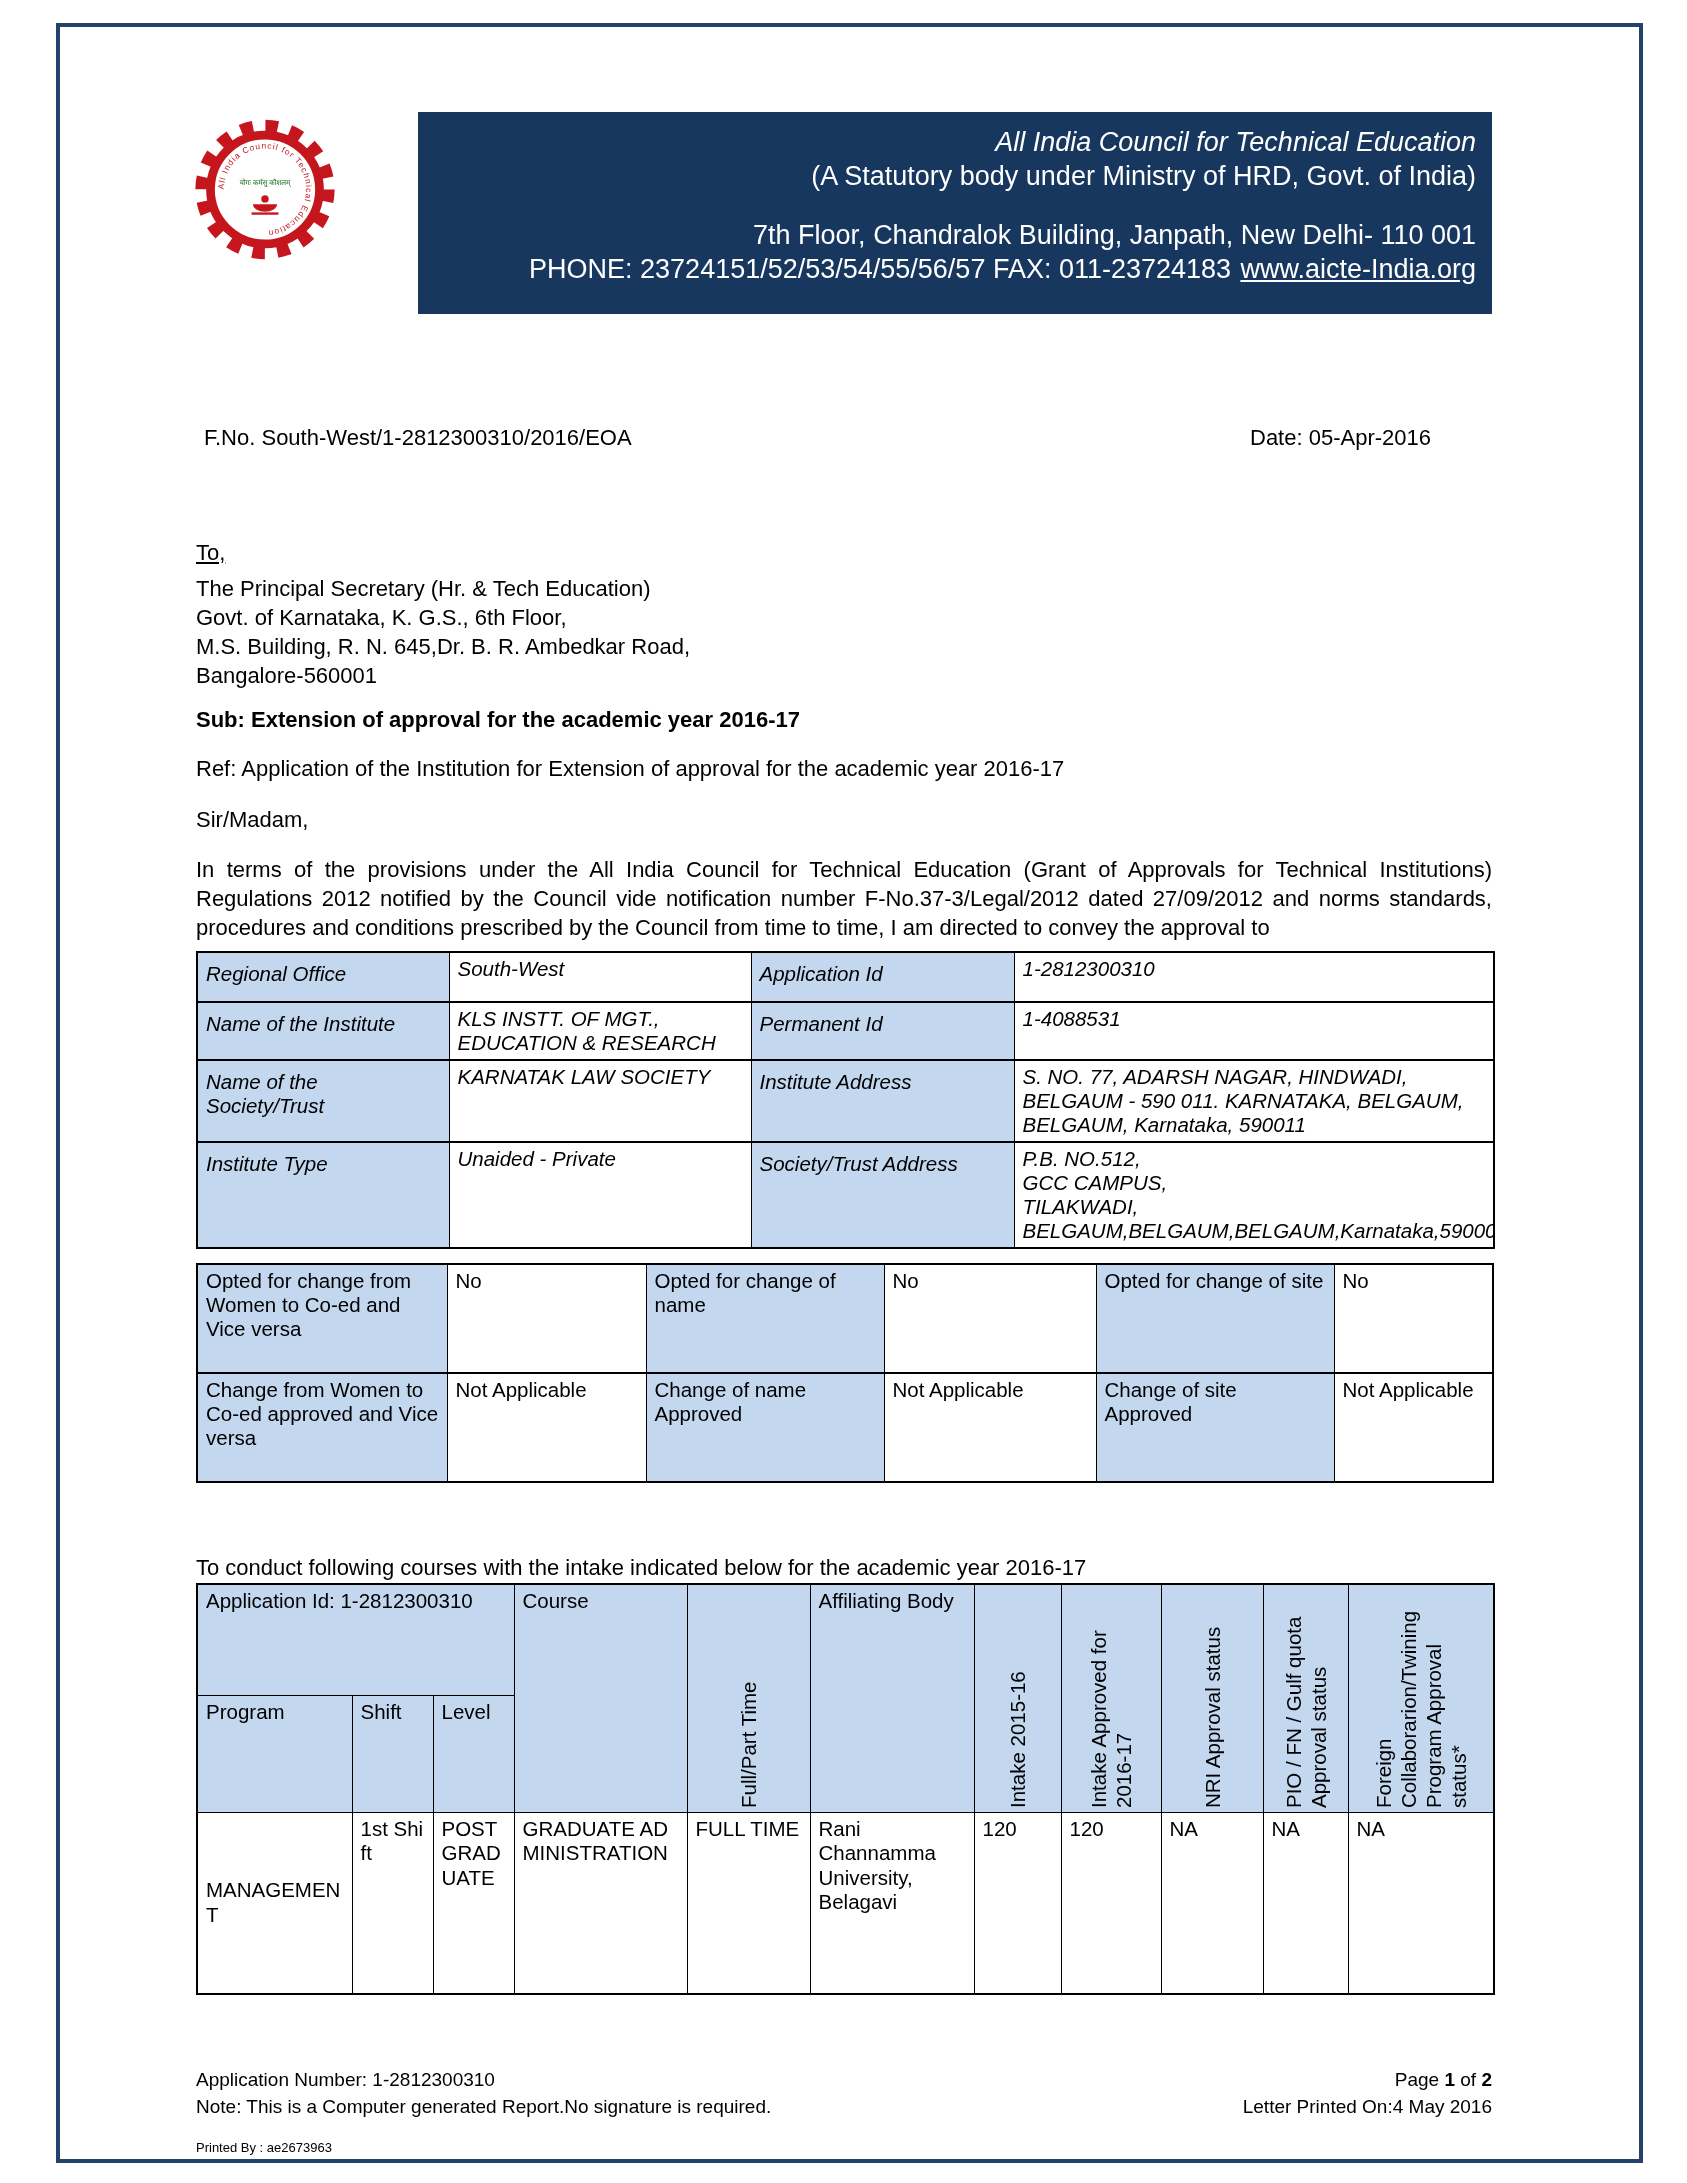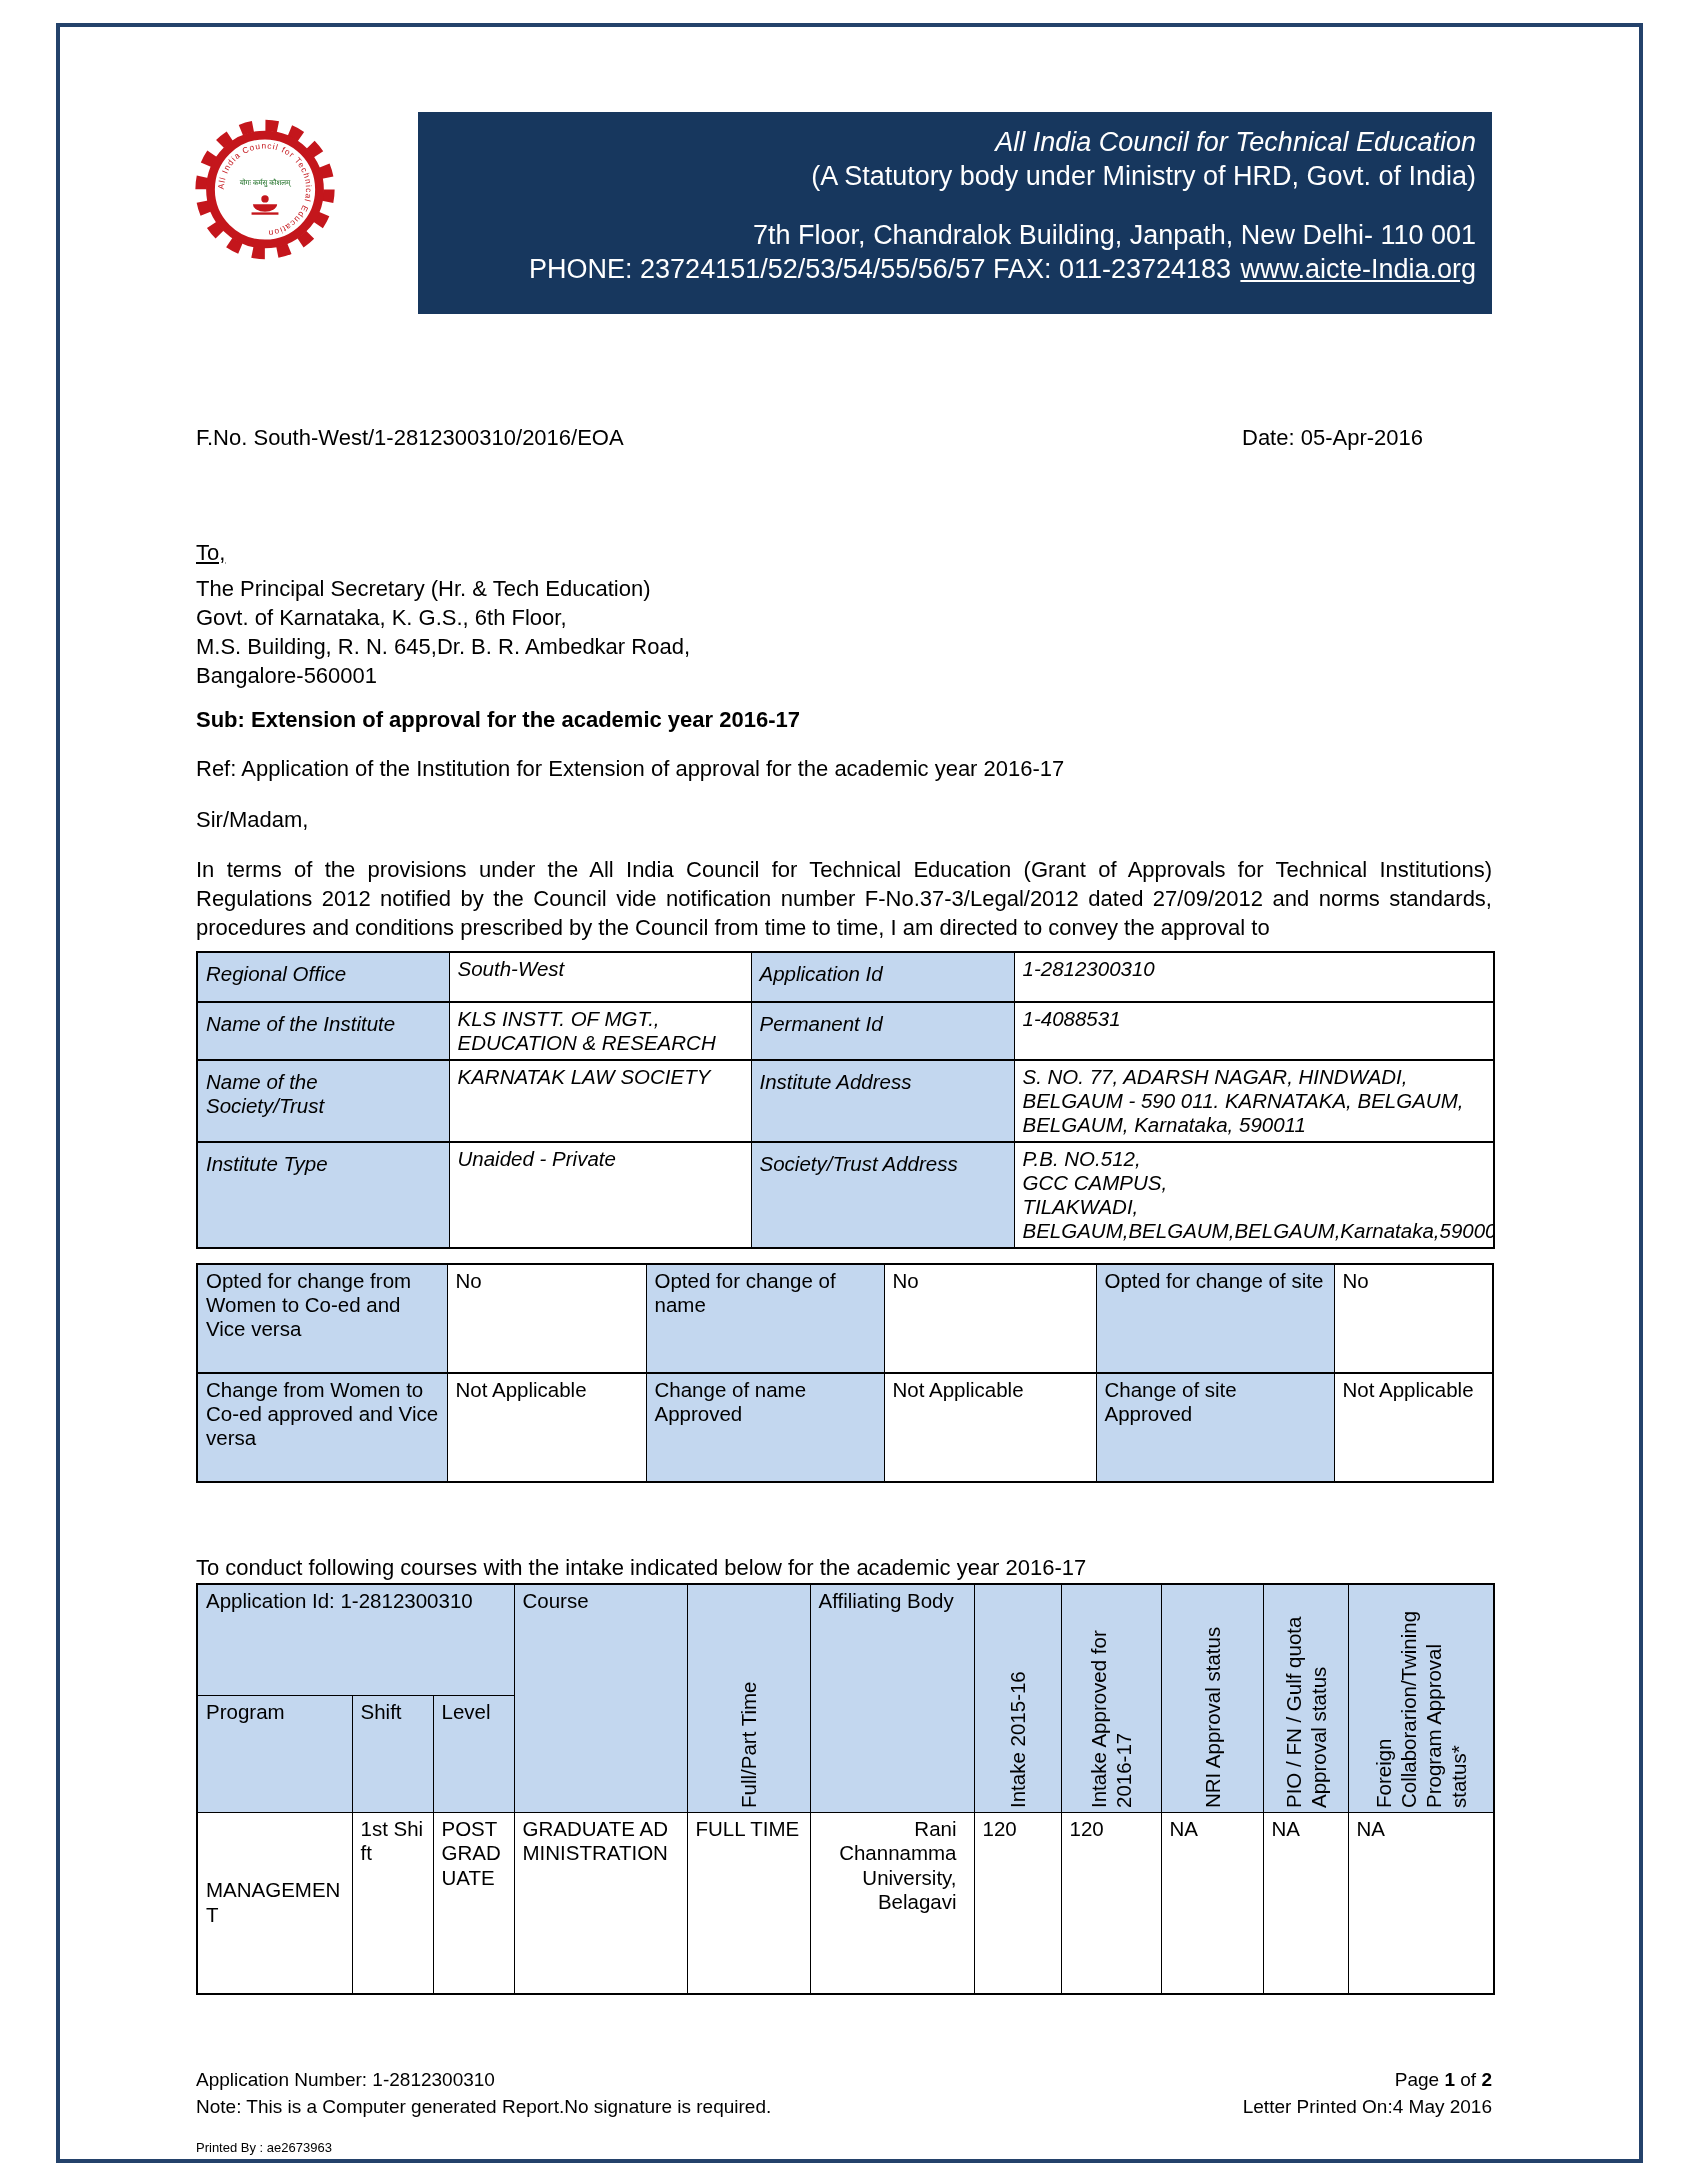--- a/index.html
+++ b/index.html
@@ -17,21 +17,21 @@
   .banner .gap{height:25px;}
   .banner .site{text-decoration:underline;margin-left:9.3px;cursor:pointer;}
 
   
   .logo{position:absolute;left:191px;top:112px;width:148px;height:155px;}
 
   
   .txt{position:absolute;left:196px;width:1296px;font-size:22px;line-height:29px;}
   .bold{font-weight:bold;}
   .justify{text-align:justify;}
-  .daterel{position:relative;}
+  .daterel{position:relative;margin-left:8px;}
   .date{position:absolute;left:1046px;top:0;}
 
   
   table{border-collapse:collapse;table-layout:fixed;width:1296px;}
   td{border:1.3px solid #000;vertical-align:top;padding:4px 8px;
      font-size:20.5px;line-height:24px;overflow:hidden;}
   .t1 td,.t2 td{border-top-width:2px;border-bottom-width:2px;}
   table{border:2px solid #000;}
   .hd{background:#C3D7EF;}
   .t1 .hd{padding-top:9.3px;}
@@ -210,21 +210,21 @@
       <td class="hd">Program</td>
       <td class="hd">Shift</td>
       <td class="hd">Level</td>
     </tr>
     <tr style="height:182px">
       <td class="brk midv">MANAGEMENT</td>
       <td class="brk">1st Shift</td>
       <td class="brk">POST GRADUATE</td>
       <td class="brk">GRADUATE ADMINISTRATION</td>
       <td class="brk">FULL TIME</td>
-      <td style="padding-right:17px;text-align:right;">Rani Channamma University, Belagavi</td>
+      <td style="padding-right:17px;">Rani Channamma University, Belagavi</td>
       <td>120</td>
       <td>120</td>
       <td>NA</td>
       <td>NA</td>
       <td>NA</td>
     </tr>
   </tbody>
     </table>
 
   <div class="txt" style="top:2067px;">

